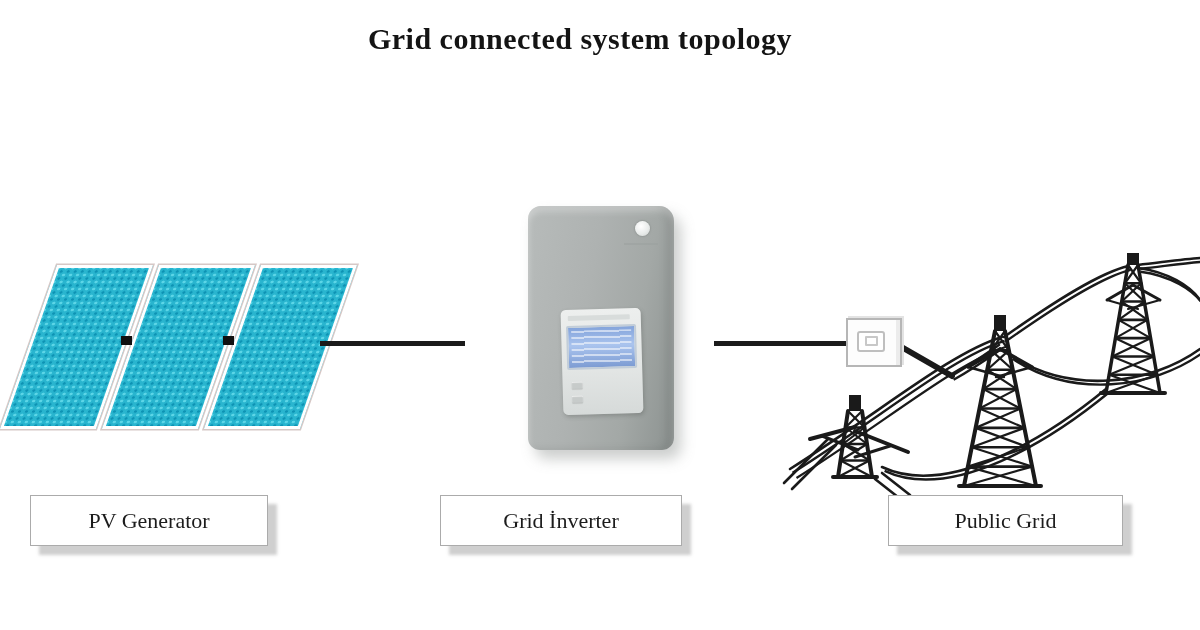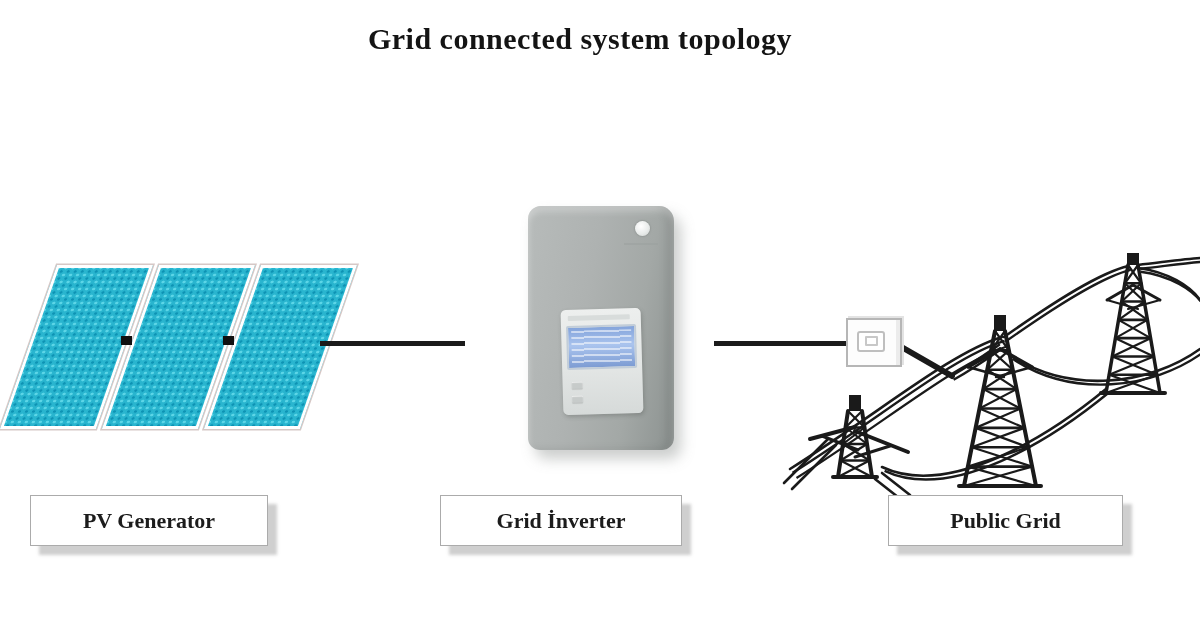--- a/index.html
+++ b/index.html
@@ -70,21 +70,21 @@
           border:2px solid #bfbfbf;border-radius:3px;background:#fff;}
   .socket-pin{position:absolute;left:6px;top:3px;width:9px;height:6px;border:2px solid #c8c8c8;border-radius:1px;}
 
   
   .grid-svg{position:absolute;left:770px;top:253px;width:430px;height:250px;z-index:1;}
 
   
   .label-box{position:absolute;height:49px;background:#ffffff;border:1px solid #ababab;
              box-shadow:9px 9px 3px rgba(148,148,148,0.45);
              display:flex;align-items:center;justify-content:center;
-             font-weight:bold;font-size:22px;color:#1c1c1c;z-index:4;}
+             font-weight:normal;font-size:22px;color:#1c1c1c;z-index:4;}
   .label-box.pv{left:30px;top:495px;width:236px;}
   .label-box.inv{left:440px;top:495px;width:240px;}
   .label-box.grid{left:888px;top:495px;width:233px;}
 </style>
 </head>
 <body>
 
 <div class="canvas">
 
   <div class="title">Grid connected system topology</div>

